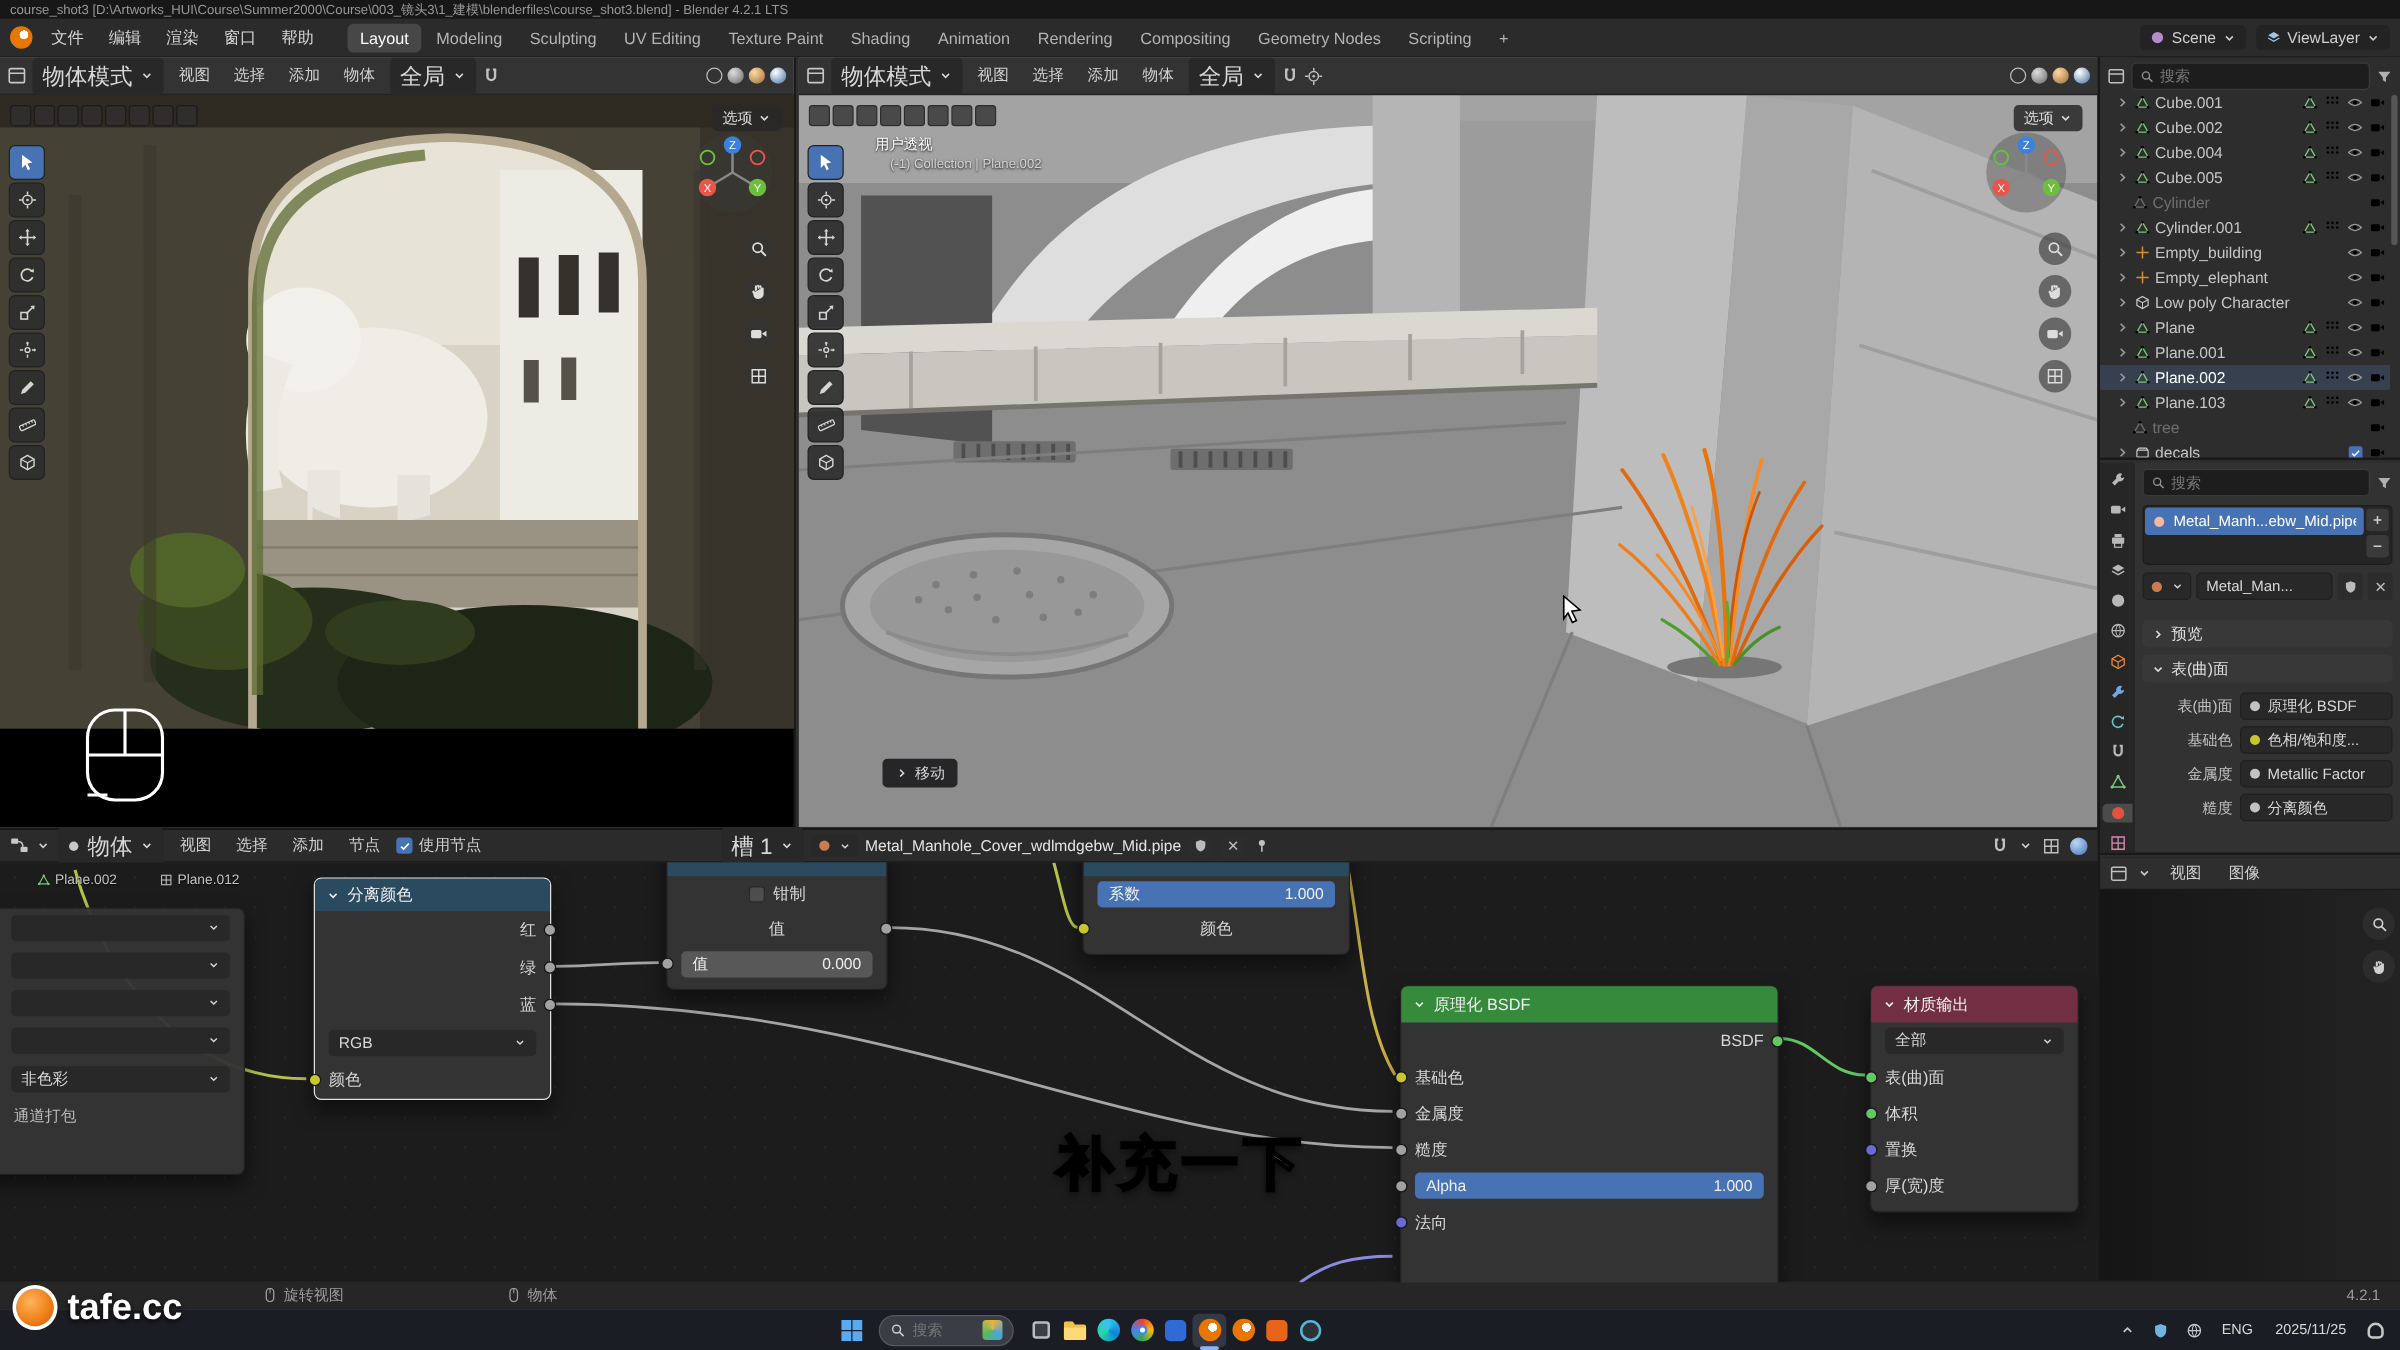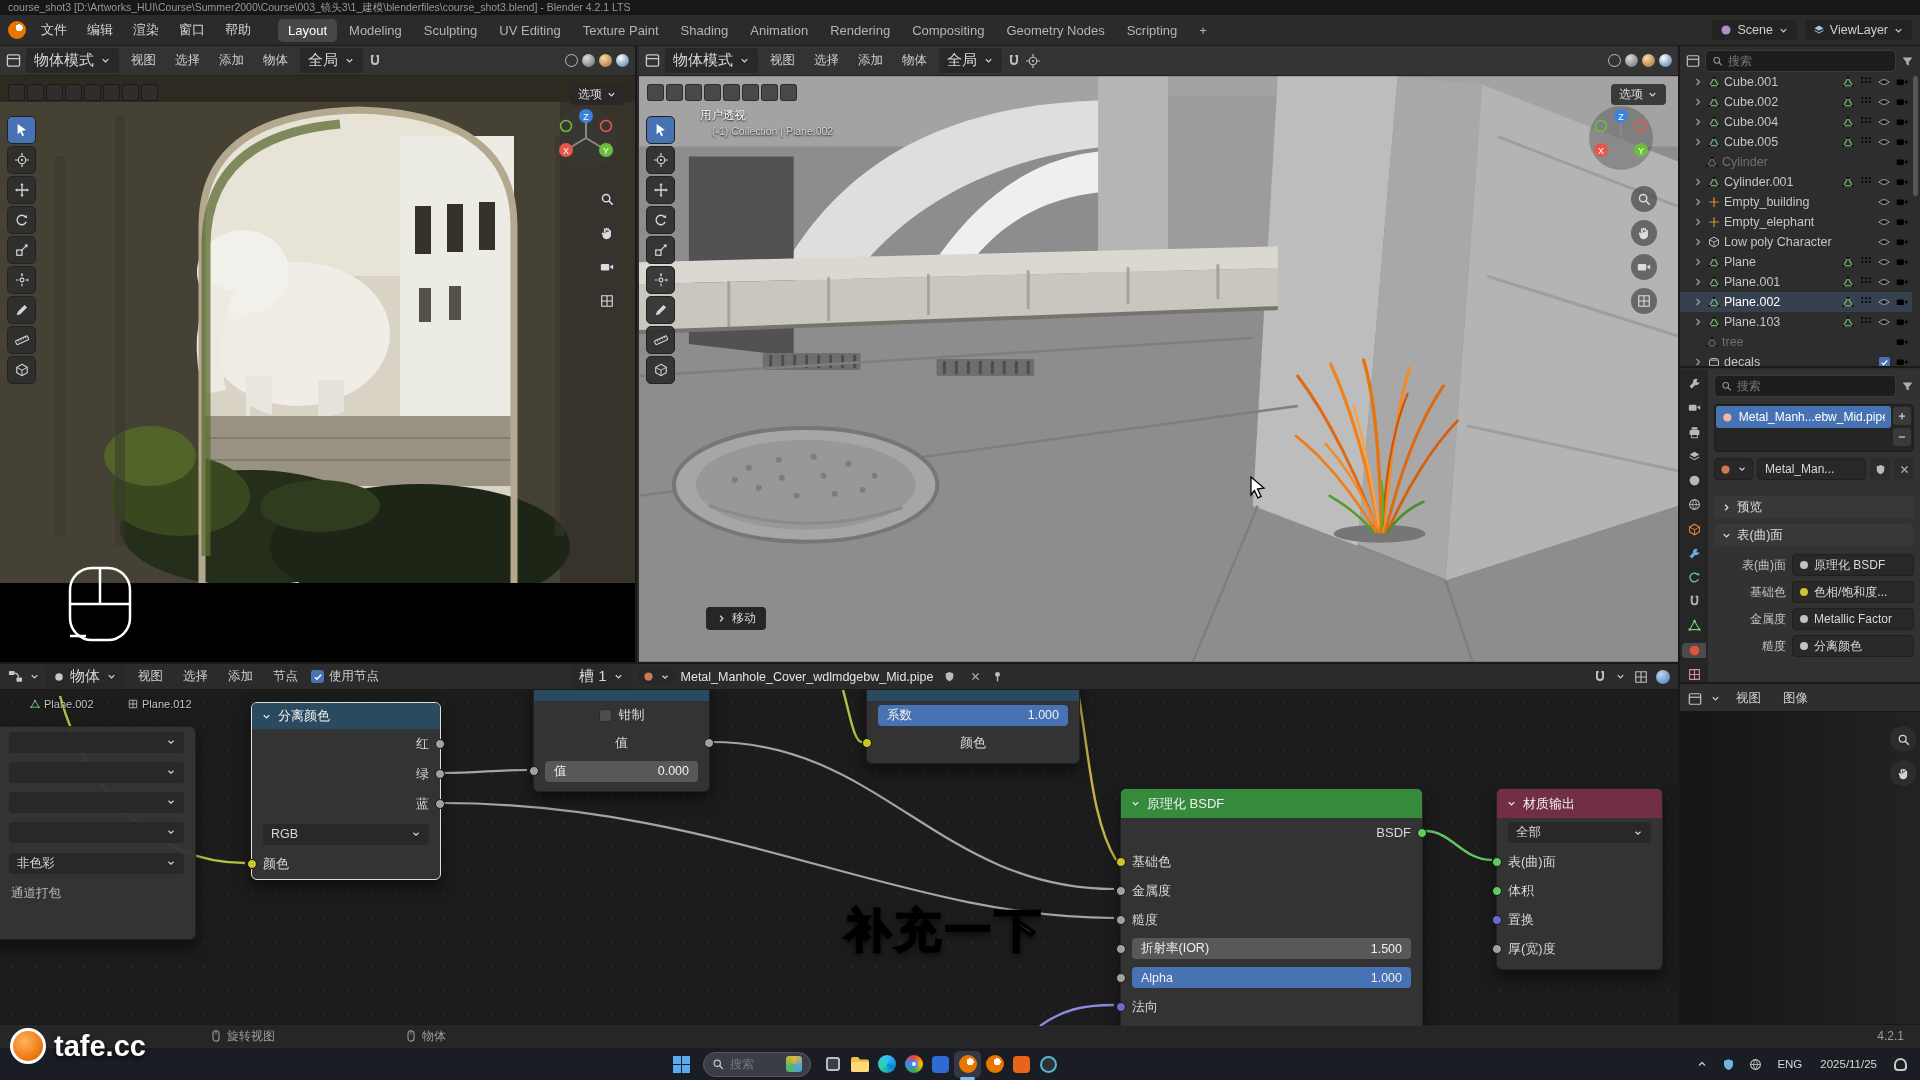--- a/index.html
+++ b/index.html
@@ -18,21 +18,21 @@
   .ws-tab { padding:4px 10px; color:#b4b4b4; font-size:13px; border-radius:5px; }
   .ws-tab.active { background:#474747; color:#fff; }
   .mb-chip { display:flex; align-items:center; gap:5px; background:#232323; border-radius:4px;
     padding:3px 8px; font-size:12.5px; color:#cfcfcf; }
 
   
   .vp { overflow:hidden; background:#6e6e6e; }
   .vp-header { position:absolute; left:0; top:0; right:0; height:30px; background:#333333;
     border-bottom:1px solid #222; display:flex; align-items:center; gap:5px; padding:0 6px; z-index:5; }
   .vp-chip { background:#282828; border-radius:4px; padding:3px 8px; display:flex; gap:6px;
-    align-items:center; font-size:15px; color:#d8d8d8; }
+    align-items:center; font-size:18px; color:#d8d8d8; }
   .vp-menu { padding:3px 7px; color:#d0d0d0; font-size:12.5px; }
   .sqrow { position:absolute; display:flex; gap:2px; z-index:4; }
   .sq { width:17px; height:17px; background:rgba(48,48,48,.78); border:1px solid rgba(0,0,0,.4); border-radius:3px; }
   .opts-chip { position:absolute; z-index:4; background:rgba(40,40,40,.85); border-radius:4px;
     padding:2px 8px; font-size:12px; color:#ddd; display:flex; align-items:center; gap:4px; }
   .toolcol { position:absolute; left:7px; top:40px; width:30px; display:flex; flex-direction:column; gap:2px; z-index:4; }
   .toolbtn { width:29px; height:28px; background:rgba(46,46,46,.92); border:1px solid #222; border-radius:5px;
     display:flex; align-items:center; justify-content:center; color:#d5d5d5; }
   .toolbtn.active { background:#4772b3; color:#fff; }
   .navcol { position:absolute; display:flex; flex-direction:column; gap:8px; z-index:4; color:#ddd; }
@@ -1451,27 +1451,20 @@
         <div class="nrow h29">
             <span class="sock l c-gray"></span>
             <span>金属度</span>
           </div>
         <div class="nrow h29">
             <span class="sock l c-gray"></span>
             <span>糙度</span>
           </div>
         <div class="nrow h29">
             <span class="sock l c-gray"></span>
-          <div class="nslider">
-              <span>折射率(IOR)</span>
-              <span>1.500</span>
-            </div>
-        </div>
-        <div class="nrow h29">
-            <span class="sock l c-gray"></span>
           <div class="nslider blue">
               <span>Alpha</span>
               <span>1.000</span>
             </div>
         </div>
         <div class="nrow h29">
             <span class="sock l c-purple"></span>
             <span>法向</span>
           </div>
       </div>

